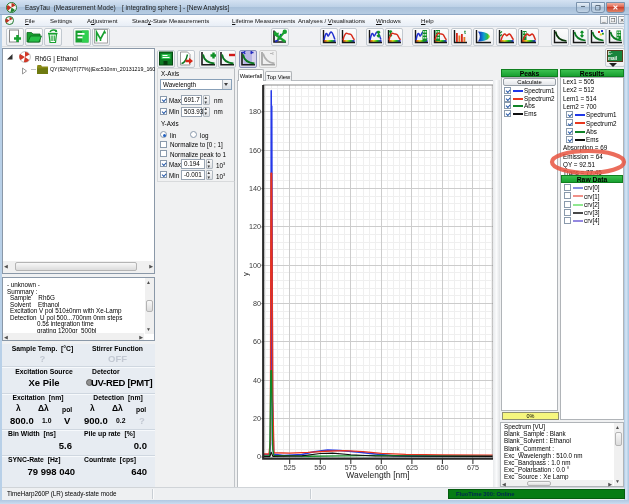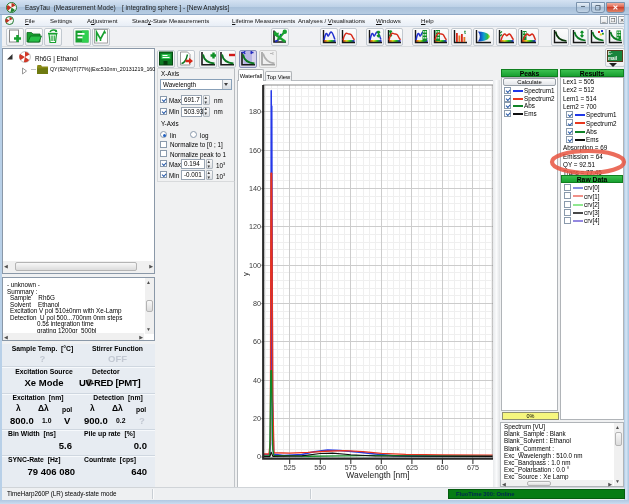--- a/index.html
+++ b/index.html
@@ -590,44 +590,44 @@
   <div class="sbarr" style="right:1px;top:1px;">▶</div>
 </div>
 
 <div class="abs" style="left:2px;top:344px;width:153px;height:143px;background:#e7ecf2;"></div>
 <div class="b7" style="left:0px;top:345px;width:85px;text-align:center;">Sample Temp.&nbsp; [°C]</div>
 <div class="b7" style="left:80px;top:345px;width:75px;text-align:center;">Stirrer Function</div>
 <div class="b9 grayval" style="left:0px;top:353px;width:85px;text-align:center;">?</div>
 <div class="b9 grayval" style="left:80px;top:353px;width:75px;text-align:center;">OFF</div>
 <div class="b7" style="left:0px;top:368px;width:88px;text-align:center;">Excitation Source</div>
 <div class="b7" style="left:92px;top:368px;">Detector</div>
-<div class="b9" style="left:0px;top:377px;width:88px;text-align:center;">Xe Mode</div>
+<div class="b9" style="left:0px;top:377px;width:88px;text-align:center;">Xe Pile</div>
 <div class="abs" style="left:86px;top:379px;width:7px;height:7px;border-radius:50%;background:#909090;border:1px solid #606060;"></div>
-<div class="b9" style="left:79px;top:377px;letter-spacing:-0.3px;">UV-RED [PMT]</div>
+<div class="b9" style="left:91px;top:377px;letter-spacing:-0.3px;">UV-RED [PMT]</div>
 <div class="b7" style="left:0px;top:394px;width:76px;text-align:center;">Excitation&nbsp; [nm]</div>
 <div class="b7" style="left:80px;top:394px;width:76px;text-align:center;">Detection&nbsp; [nm]</div>
 <div class="b9" style="left:16px;top:403px;font-size:8.5px;">λ</div>
 <div class="b9" style="left:38px;top:403px;font-size:8.5px;">Δλ</div>
 <div class="b7" style="left:62px;top:406px;">pol</div>
 <div class="b9" style="left:90px;top:403px;font-size:8.5px;">λ</div>
 <div class="b9" style="left:112px;top:403px;font-size:8.5px;">Δλ</div>
 <div class="b7" style="left:136px;top:406px;">pol</div>
 <div class="b9" style="left:10px;top:415px;">800.0</div>
 <div class="b7" style="left:42px;top:417px;">1.0</div>
 <div class="b9" style="left:64px;top:415px;">V</div>
 <div class="b9" style="left:84px;top:415px;">900.0</div>
 <div class="b7" style="left:116px;top:417px;">0.2</div>
 <div class="b9 grayval" style="left:139px;top:415px;">?</div>
 <div class="b7" style="left:8px;top:430px;">Bin Width&nbsp; [ns]</div>
 <div class="b7" style="left:84px;top:430px;">Pile up rate&nbsp; [%]</div>
 <div class="b9" style="left:0px;top:440px;width:72px;text-align:right;">5.6</div>
 <div class="b9" style="left:80px;top:440px;width:67px;text-align:right;">0.0</div>
 <div class="b7" style="left:8px;top:456px;">SYNC-Rate&nbsp; [Hz]</div>
 <div class="b7" style="left:84px;top:456px;">Countrate&nbsp; [cps]</div>
-<div class="b9" style="left:0px;top:466px;width:75px;text-align:right;">79 406 080</div>
+<div class="b9" style="left:0px;top:466px;width:75px;text-align:right;">79 998 040</div>
 <div class="b9" style="left:80px;top:466px;width:67px;text-align:right;">640</div>
 <div class="abs" style="left:2px;top:366px;width:153px;height:1px;background:#cfd7e0;"></div>
 <div class="abs" style="left:2px;top:367px;width:153px;height:1px;background:#f6f9fc;"></div>
 <div class="abs" style="left:2px;top:392.5px;width:153px;height:1px;background:#cfd7e0;"></div>
 <div class="abs" style="left:2px;top:393.5px;width:153px;height:1px;background:#f6f9fc;"></div>
 <div class="abs" style="left:2px;top:428.5px;width:153px;height:1px;background:#cfd7e0;"></div>
 <div class="abs" style="left:2px;top:429.5px;width:153px;height:1px;background:#f6f9fc;"></div>
 <div class="abs" style="left:2px;top:455px;width:153px;height:1px;background:#cfd7e0;"></div>
 <div class="abs" style="left:2px;top:456px;width:153px;height:1px;background:#f6f9fc;"></div>
 

